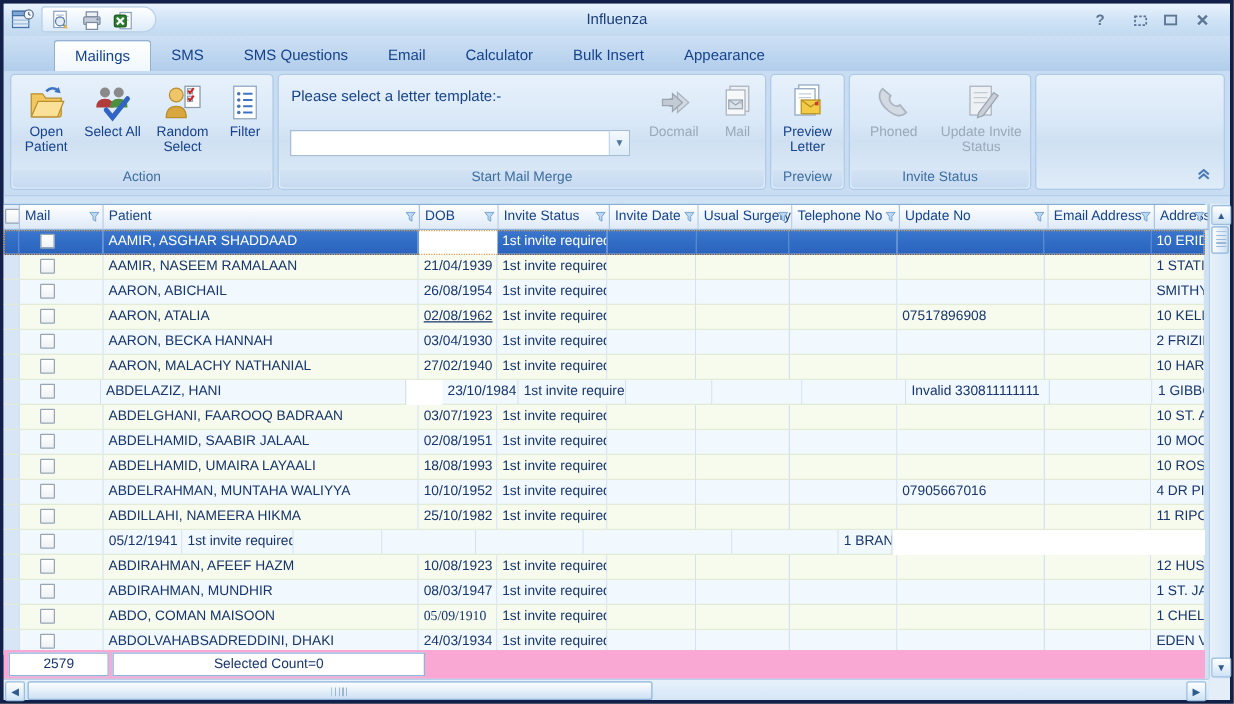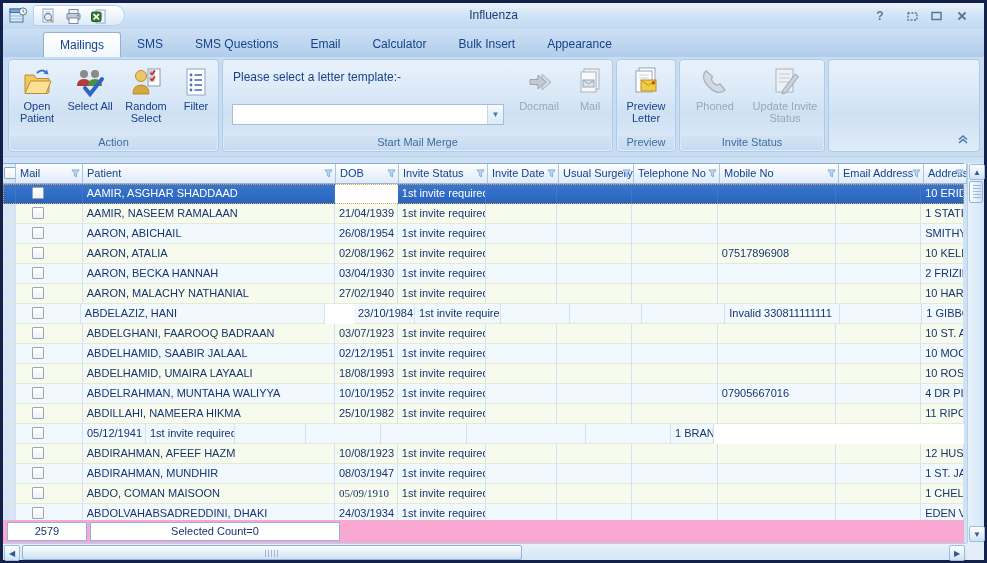--- a/index.html
+++ b/index.html
@@ -294,21 +294,21 @@
             </svg></div>
           <div class="hcell" style="width: 71px;"><span>Invite Date</span><svg class="funnel" width="9" height="9" viewBox="0 0 10 10">
               <path d="M1 1 h8 L6.2 4.6 v4.2 L3.8 7.4 V4.6 Z" fill="#bcd8f2" stroke="#6f9cc9" stroke-width="0.8"></path>
             </svg></div>
           <div class="hcell" style="width: 75px;"><span>Usual Surgery</span><svg class="funnel" width="9" height="9" viewBox="0 0 10 10">
               <path d="M1 1 h8 L6.2 4.6 v4.2 L3.8 7.4 V4.6 Z" fill="#bcd8f2" stroke="#6f9cc9" stroke-width="0.8"></path>
             </svg></div>
           <div class="hcell" style="width: 86px;"><span>Telephone No</span><svg class="funnel" width="9" height="9" viewBox="0 0 10 10">
               <path d="M1 1 h8 L6.2 4.6 v4.2 L3.8 7.4 V4.6 Z" fill="#bcd8f2" stroke="#6f9cc9" stroke-width="0.8"></path>
             </svg></div>
-          <div class="hcell" style="width: 119px;"><span>Mobile No</span><svg class="funnel" width="9" height="9" viewBox="0 0 10 10">
+          <div class="hcell" style="width: 119px;"><span>Update No</span><svg class="funnel" width="9" height="9" viewBox="0 0 10 10">
               <path d="M1 1 h8 L6.2 4.6 v4.2 L3.8 7.4 V4.6 Z" fill="#bcd8f2" stroke="#6f9cc9" stroke-width="0.8"></path>
             </svg></div>
           <div class="hcell" style="width: 85px;"><span>Email Address</span><svg class="funnel" width="9" height="9" viewBox="0 0 10 10">
               <path d="M1 1 h8 L6.2 4.6 v4.2 L3.8 7.4 V4.6 Z" fill="#bcd8f2" stroke="#6f9cc9" stroke-width="0.8"></path>
             </svg></div>
           <div class="hcell" style="width: 43px;"><span>Address</span><svg class="funnel" width="9" height="9" viewBox="0 0 10 10">
               <path d="M1 1 h8 L6.2 4.6 v4.2 L3.8 7.4 V4.6 Z" fill="#bcd8f2" stroke="#6f9cc9" stroke-width="0.8"></path>
             </svg></div>
         </div>
     <div class="rows" id="gridRows">
@@ -348,21 +348,21 @@
             <div class="gcell" style="width: 75px;"></div>
             <div class="gcell" style="width: 86px;"></div>
             <div class="gcell" style="width: 119px;"></div>
             <div class="gcell" style="width: 85px;"></div>
             <div class="gcell" style="width: 43px;">SMITHY</div>
           </div>
           <div class="grow altg">
             <div class="gcell" style="width: 13px; padding: 0px; background: rgb(216, 229, 244);"></div>
             <div class="gcell" style="width: 67px; padding-left: 16px;"><span class="cbx"></span></div>
             <div class="gcell" style="width: 253px;">AARON, ATALIA</div>
-            <div class="gcell" style="width: 63px;">02/08/1962</div>
+            <div class="gcell" style="width: 63px; text-decoration: underline;">02/08/1962</div>
             <div class="gcell" style="width: 89px;">1st invite required</div>
             <div class="gcell" style="width: 71px;"></div>
             <div class="gcell" style="width: 75px;"></div>
             <div class="gcell" style="width: 86px;"></div>
             <div class="gcell" style="width: 119px;">07517896908</div>
             <div class="gcell" style="width: 85px;"></div>
             <div class="gcell" style="width: 43px;">10 KELL</div>
           </div>
           <div class="grow altb">
             <div class="gcell" style="width: 13px; padding: 0px; background: rgb(216, 229, 244);"></div>
@@ -413,21 +413,21 @@
             <div class="gcell" style="width: 75px;"></div>
             <div class="gcell" style="width: 86px;"></div>
             <div class="gcell" style="width: 119px;"></div>
             <div class="gcell" style="width: 85px;"></div>
             <div class="gcell" style="width: 43px;">10 ST. A</div>
           </div>
           <div class="grow altb">
             <div class="gcell" style="width: 13px; padding: 0px; background: rgb(216, 229, 244);"></div>
             <div class="gcell" style="width: 67px; padding-left: 16px;"><span class="cbx"></span></div>
             <div class="gcell" style="width: 253px;">ABDELHAMID, SAABIR JALAAL</div>
-            <div class="gcell" style="width: 63px;">02/12/1951</div>
+            <div class="gcell" style="width: 63px;">02/08/1951</div>
             <div class="gcell" style="width: 89px;">1st invite required</div>
             <div class="gcell" style="width: 71px;"></div>
             <div class="gcell" style="width: 75px;"></div>
             <div class="gcell" style="width: 86px;"></div>
             <div class="gcell" style="width: 119px;"></div>
             <div class="gcell" style="width: 85px;"></div>
             <div class="gcell" style="width: 43px;">10 MOO</div>
           </div>
           <div class="grow altg">
             <div class="gcell" style="width: 13px; padding: 0px; background: rgb(216, 229, 244);"></div>

